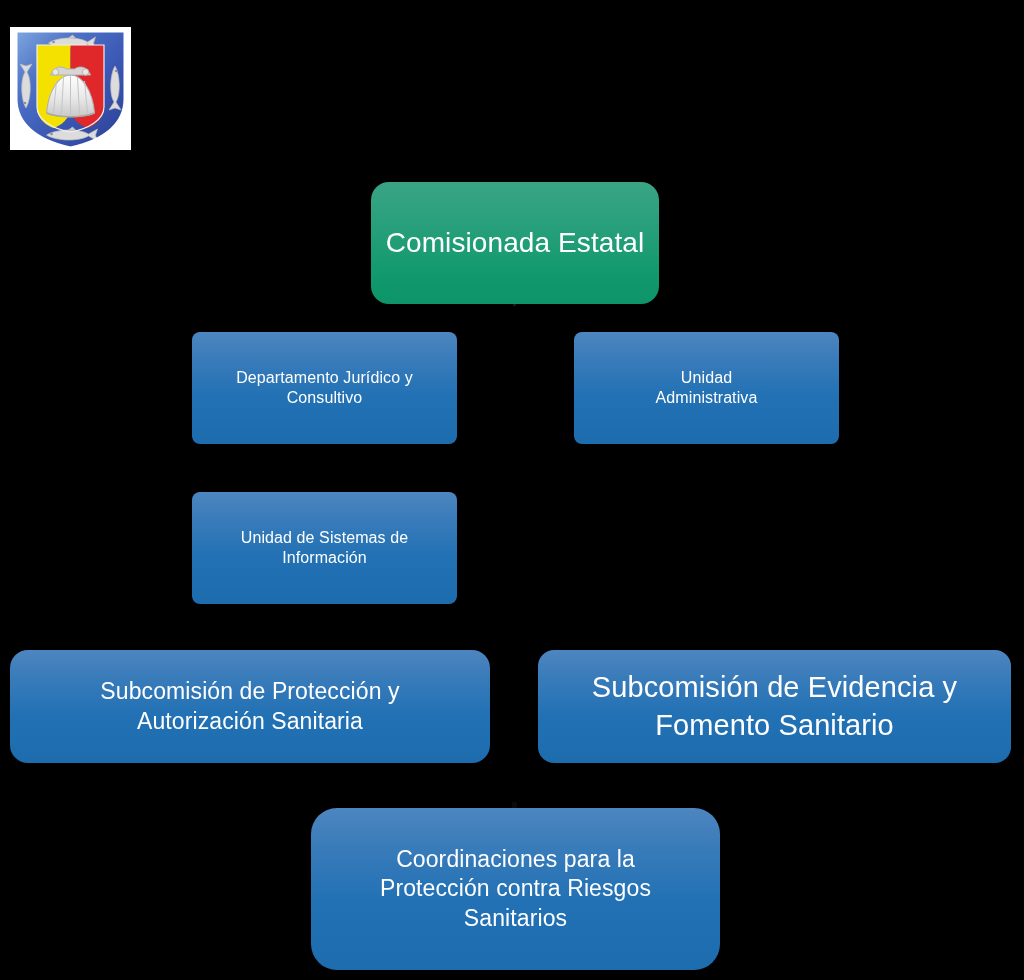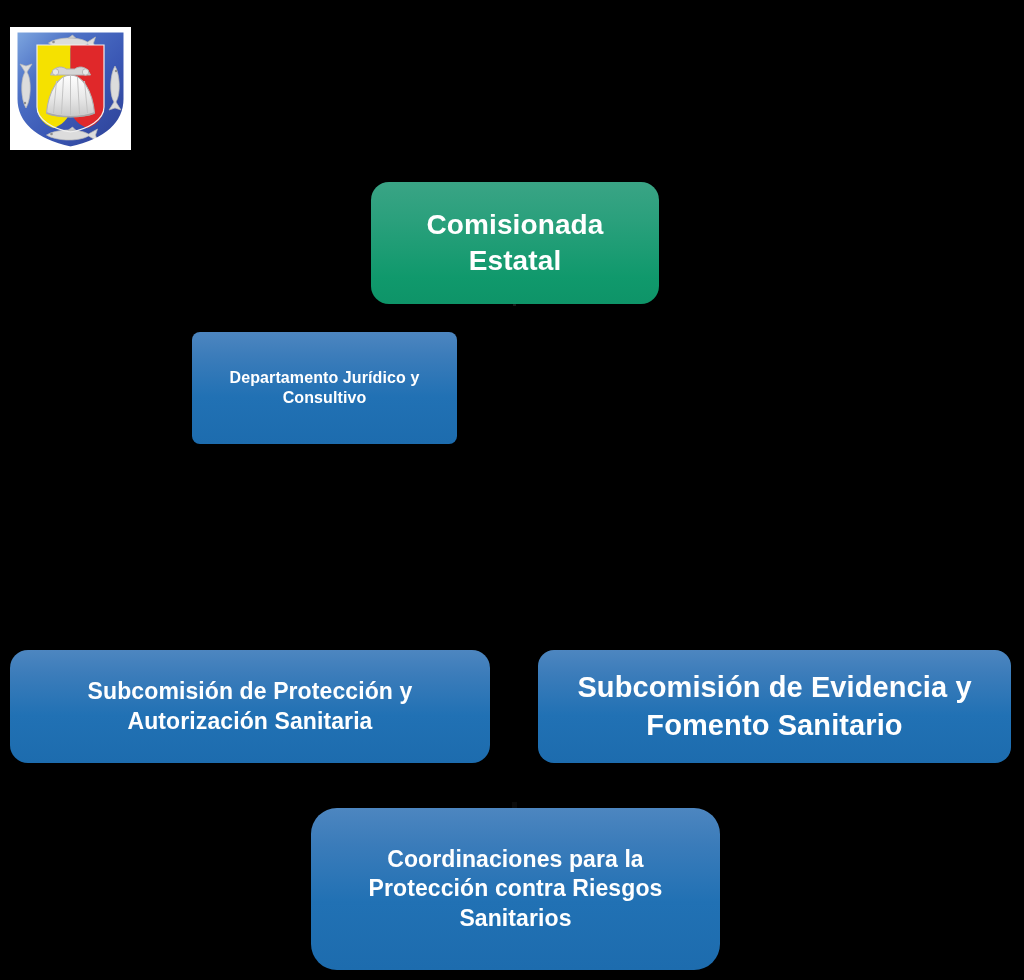--- a/index.html
+++ b/index.html
@@ -50,21 +50,20 @@
     border-radius: 8px;
     padding: 4px 10px;
     line-height: 1.28;
     letter-spacing: 0.1px;
   }
 
   .node .node-label {
     display: block;
     width: 100%;
     white-space: pre-line;
-    font-weight: bold;
   }
 
   .node-green {
     background: linear-gradient(to bottom, #3aa485 0%, #2aa07c 32%, #10996c 78%, #0e9468 100%);
   }
 
   .node-blue {
     background: linear-gradient(to bottom, #4d86c0 0%, #3b7cba 22%, #2171b4 58%, #1d6cae 100%);
   }
 
@@ -211,21 +210,29 @@
 
   <div class="node node-green" id="node-comisionada">
     <span class="node-label">Comisionada Estatal</span>
   </div>
 
   <div class="node node-blue" id="node-juridico">
     <span class="node-label">Departamento Jurídico y
 Consultivo</span>
   </div>
 
-
+  <div class="node node-blue" id="node-administrativa">
+    <span class="node-label">Unidad
+Administrativa</span>
+  </div>
+
+  <div class="node node-blue" id="node-sistemas">
+    <span class="node-label">Unidad de Sistemas de
+Información</span>
+  </div>
 
   <div class="node node-blue" id="node-operacion">
     <span class="node-label">Subcomisión de Protección y
 Autorización Sanitaria</span>
   </div>
 
   <div class="node node-blue" id="node-evidencia">
     <span class="node-label">Subcomisión de Evidencia y
 Fomento Sanitario</span>
   </div>

